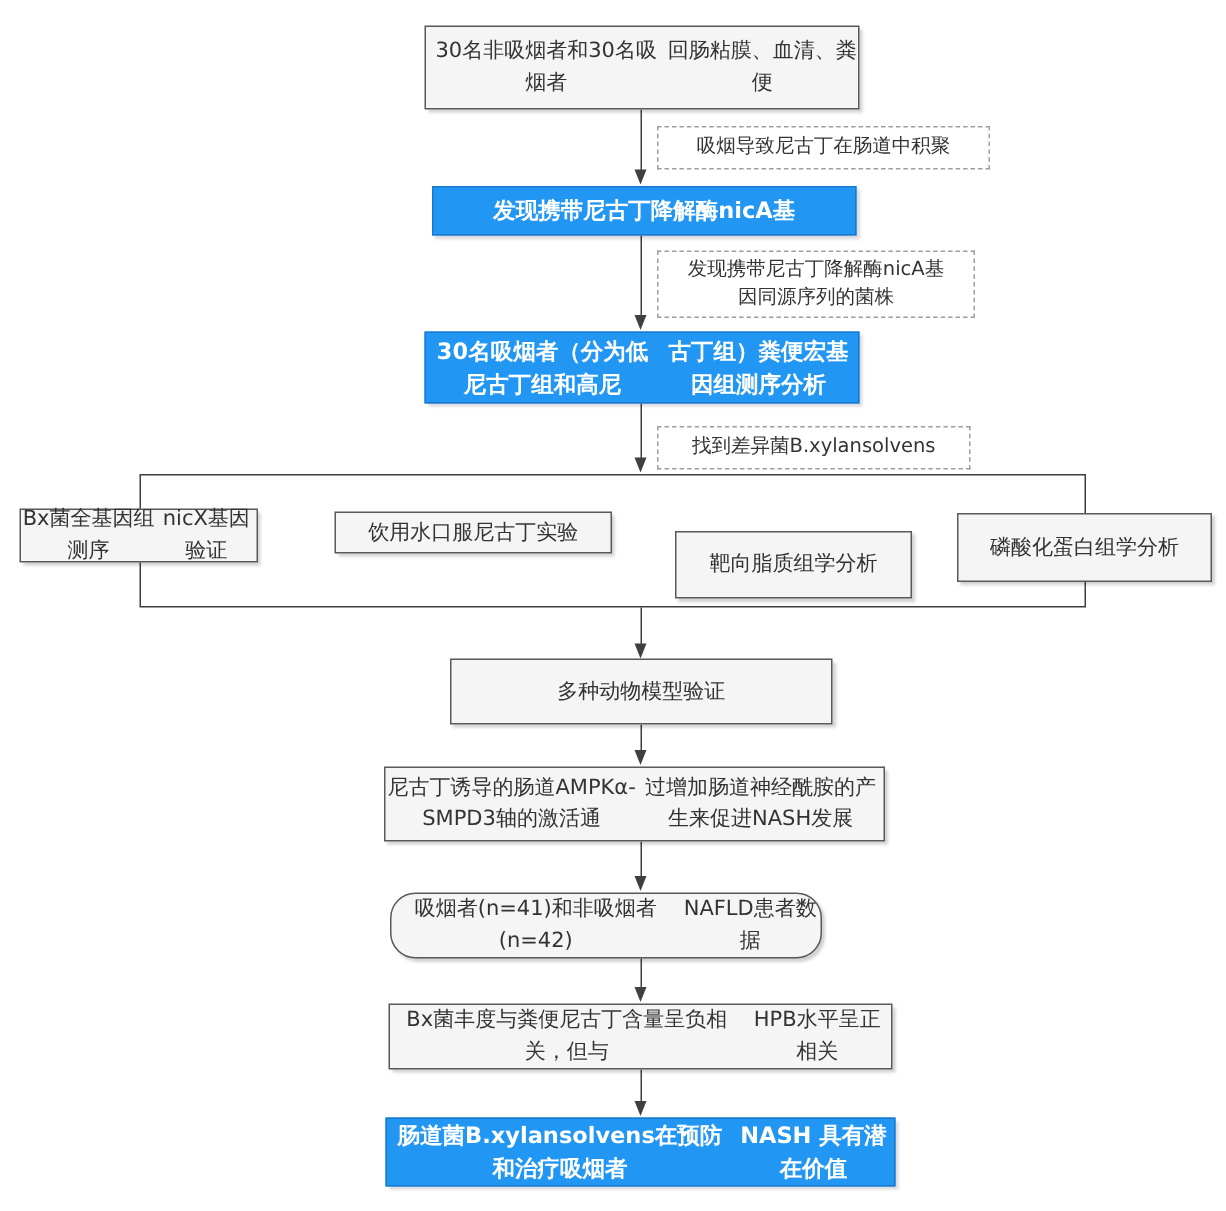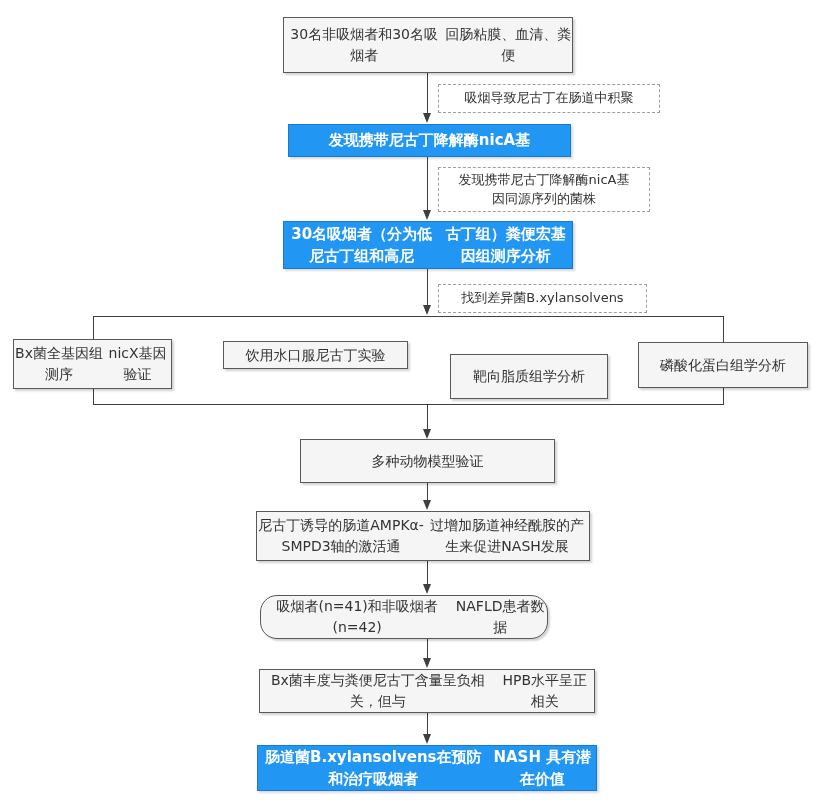--- a/index.html
+++ b/index.html
@@ -90,21 +90,21 @@
     <div class="shaft"></div>
     <div class="head"></div>
   </div>
 
   <div class="note" style="left:438px; top:284px; width:209px; height:29px;">
     <span class="ln">找到差异菌B.xylansolvens</span>
   </div>
 
   <div class="bus" style="left:93px; top:316px; width:631px; height:89px;"></div>
 
-  <div class="box gray" style="left:13px; top:339px; width:159px; height:50px;">
+  <div class="box gray" style="left:13px; top:339px; width:159px; height:36px;">
     <span class="ln">Bx菌全基因组测序</span>
     <span class="ln">nicX基因验证</span>
   </div>
 
   <div class="box gray" style="left:223px; top:341px; width:185px; height:28px;">
     <span class="ln">饮用水口服尼古丁实验</span>
   </div>
 
   <div class="box gray" style="left:450px; top:354px; width:158px; height:45px;">
     <span class="ln">靶向脂质组学分析</span>

